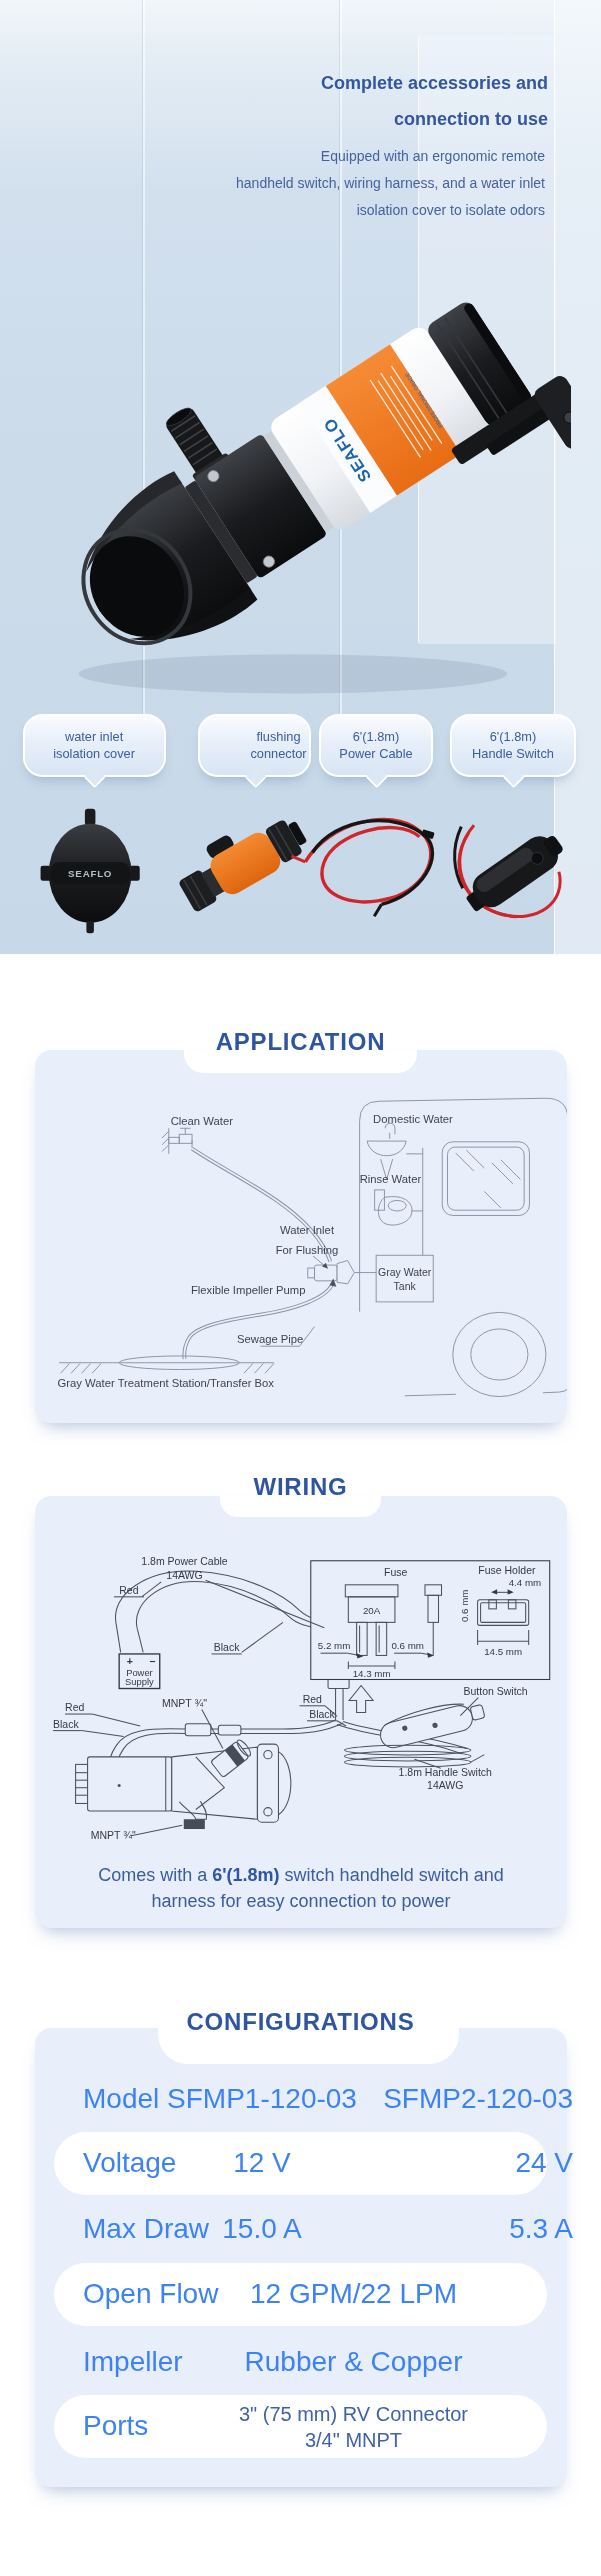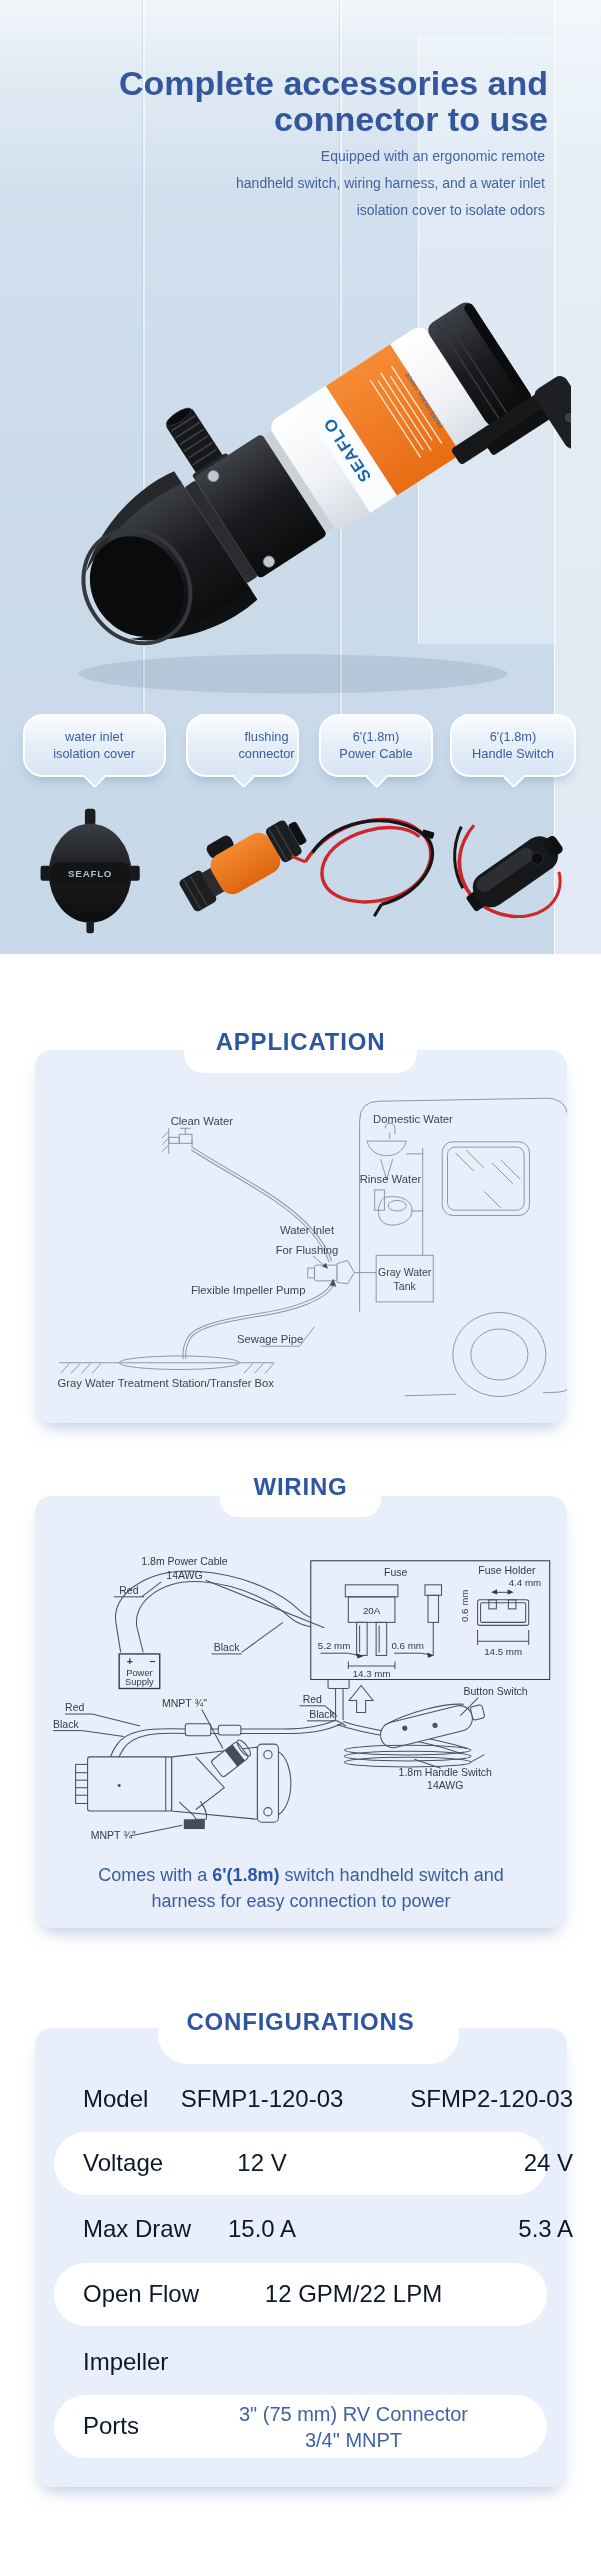--- a/index.html
+++ b/index.html
@@ -11,36 +11,36 @@
           background:linear-gradient(180deg,#f2f6fa 0%,#e4edf5 6%,#d2e0ee 20%,#cbdbea 50%,#c7d8e8 100%); }
   .seam  { position:absolute; top:0; width:1.5px; height:737px; background:rgba(255,255,255,.55);
            box-shadow:-0.8px 0 0 rgba(150,175,200,.35); }
   .panel-frame { position:absolute; left:418px; top:35px; width:137px; height:609px;
            background:rgba(241,247,252,.45); border-left:1.5px solid rgba(255,255,255,.7);
            border-radius:3px; }
   .panel-right { position:absolute; left:554px; top:0; width:47px; height:954px;
            background:rgba(246,250,253,.55); border-left:1.5px solid rgba(255,255,255,.8); }
 
   .hero-title { position:absolute; top:65px; right:53px; text-align:right; z-index:2;
-                font-size:34px; line-height:36px; font-weight:700; color:#33569c; }
+                font-size:18px; line-height:36px; font-weight:700; color:#33569c; }
   .hero-sub   { position:absolute; top:143px; right:56px; text-align:right; z-index:2;
                 font-size:14px; line-height:27px; color:#44629e; }
 
   
   .bubble { position:absolute; top:714px; height:63px; box-sizing:border-box;
             border-radius:19.5px; border:2.3px solid #ffffff;
             background:linear-gradient(180deg,#fafcff 0%,#e7eff9 45%,#d8e5f4 100%);
             box-shadow:0 7.5px 10.5px -4.5px rgba(110,140,180,.45);
             display:flex; flex-direction:column; justify-content:center; text-align:center;
             font-size:12.8px; line-height:16.5px; color:#3a5d9e; z-index:2; }
   .bubble::after { content:""; position:absolute; left:50%; bottom:-9.8px; margin-left:-6.8px;
             width:13.5px; height:13.5px; background:#dce8f5; border-right:2.3px solid #fff;
             border-bottom:2.3px solid #fff; border-radius:2.3px; transform:rotate(45deg); }
   .b1 { left:22.6px;  width:143px; }
-  .b2 { left:186px; width:113px;padding-left:48px; }
+  .b2 { left:198px; width:113px;padding-left:48px; }
   .b3 { left:319px; width:114px; }
   .b4 { left:450px; width:126px; }
 
   
   .sec-title { position:absolute; left:0; width:601px; text-align:center; z-index:3;
                font-size:24px; font-weight:700; letter-spacing:0.8px; color:#2e55a2; }
   .notch { position:absolute; background:#ffffff; z-index:2; }
   .card  { position:absolute; left:35px; width:532px; background:#e9effa; border-radius:16.5px;
            box-shadow:0 10.5px 16.5px -7.5px rgba(120,148,195,.55); z-index:1; }
   .diagram { position:absolute; z-index:2; }
@@ -58,21 +58,21 @@
 
   
   .note { position:absolute; top:1863px; left:35px; width:532px; text-align:center; z-index:2;
           font-size:18px; line-height:25.6px; color:#3a5d9e; }
   .note b { color:#2d55a8; }
 
   
   .pill { position:absolute; left:54px; width:493px; height:63px; border-radius:32px;
           background:#ffffff; z-index:1; }
   .cfg-row { position:absolute; left:35px; width:532px; height:30px; line-height:30px; z-index:2;
-             font-size:24px; color:#0f172a; }
+             font-size:28px; color:#3b82f6; }
   .cfg-label  { position:absolute; left:48px; }
   .cfg-v1 { position:absolute; left:122px; width:210px; text-align:center; }
   .cfg-v2 { position:absolute; left:328px; width:210px; text-align:right; }
   .cfg-merged { position:absolute; left:93px; width:451px; text-align:center; }
   .cfg-merged2 { position:absolute; left:35px; width:532px; z-index:2; font-size:20px;
                  line-height:25.6px; color:#3f62a8; }
   .cfg-merged2 > div { position:absolute; left:93px; width:451px; text-align:center; }
 </style>
 </head>
 <body>
@@ -80,21 +80,21 @@
 <div id="canvas">
 
   <div class="hero">
     <div class="seam" style="left:143px"></div>
     <div class="seam" style="left:340px"></div>
     <div class="panel-frame"></div>
     <div class="panel-right"></div>
 
     <div class="hero-title">
       <div>Complete accessories and</div>
-      <div>connector to use</div>
+      <div>connection to use</div>
     </div>
     <div class="hero-sub">
       <div>Equipped with an ergonomic remote</div>
       <div>handheld switch, wiring harness, and a water inlet</div>
       <div>isolation cover to isolate odors</div>
     </div>
 
     <svg viewBox="0 0 720 680" style="position:absolute;left:30px;top:226px;width:541px;height:511px">
       <defs>
         <linearGradient id="gBody" x1="0" y1="0" x2="0" y2="1">
@@ -532,20 +532,21 @@
     <span class="cfg-label">Max Draw</span>
     <span class="cfg-v1">15.0 A</span>
     <span class="cfg-v2">5.3 A</span>
   </div>
   <div class="cfg-row" style="top:2279px">
     <span class="cfg-label">Open Flow</span>
     <span class="cfg-merged">12 GPM/22 LPM</span>
   </div>
   <div class="cfg-row" style="top:2347px">
     <span class="cfg-label">Impeller</span>
+    <span class="cfg-merged">Rubber &amp; Copper</span>
   </div>
   <div class="cfg-row" style="top:2411px">
     <span class="cfg-label">Ports</span>
   </div>
   <div class="cfg-merged2" style="top:2402px">
     <div style="top:0">3" (75 mm) RV Connector</div>
     <div style="top:25.6px;position:relative">3/4" MNPT</div>
   </div>
 
 </div>

